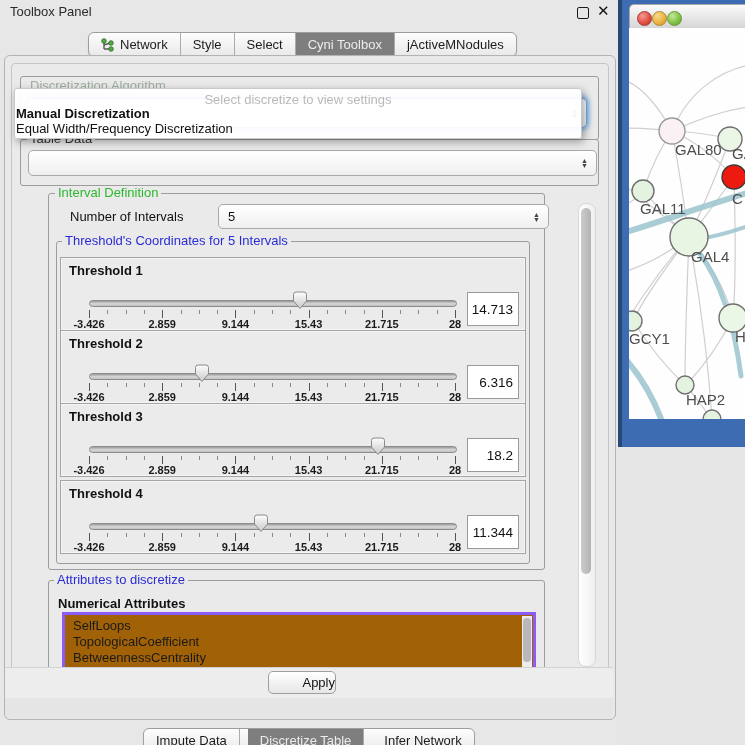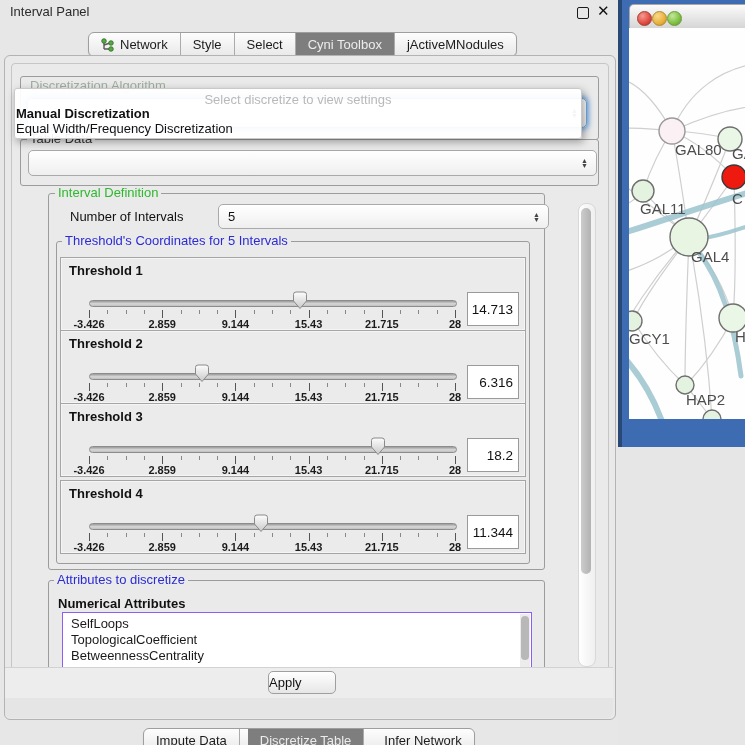--- a/index.html
+++ b/index.html
@@ -61,29 +61,29 @@
                 border-radius:4px;background:linear-gradient(#9A9A9A,#D8D8D8 55%,#BFBFBF);}
   .slider-thumb{position:absolute;top:33px;width:16px;height:19px;}
   .tick{position:absolute;top:1px;width:1px;height:4px;background:#888;}
   .tick.major{height:8px;background:#555;}
   .tick-label{position:absolute;top:60px;width:50px;text-align:center;font-size:11px;font-weight:bold;color:#1b1b1b;}
   .value-box{position:absolute;left:406px;top:34px;width:52px;height:34px;background:#fff;
              border:1px solid #9A9A9A;font-size:13.5px;color:#111;text-align:right;
              line-height:34px;padding-right:5px;box-sizing:border-box;}
 
   
-  #attr-list{left:62px;top:612px;width:468px;height:58px;background:#ffffff;border:1px solid #8b5cf6;}
+  #attr-list{left:62px;top:612px;width:468px;height:58px;background:#a16207;border:3px solid #8b5cf6;}
   .attr-item{font-size:13px;color:#1a1a1a;line-height:16px;padding-left:8px;}
   #attr-scroll{position:absolute;right:1px;top:1px;width:10px;height:54px;background:#ECECEC;}
   #attr-thumb{position:absolute;left:1px;top:2px;width:8px;height:44px;background:#B8B8B8;border-radius:4px;}
 
   #apply-band{left:5px;top:667px;width:608px;height:30px;background:#EDEDED;border-top:1px solid #D2D2D2;}
   #apply-button{left:268px;top:671px;width:66px;height:21px;background:linear-gradient(#FFFFFF,#E6E6E6);
                 border:1px solid #9F9F9F;border-radius:5px;font-size:13px;color:#111;
-                text-align:left;line-height:21px;}
+                text-align:right;line-height:21px;}
   #bottom-inset{left:5px;top:698px;width:608px;height:20px;background:#E5E5E5;border-radius:0 0 6px 6px;}
 
   
   #main-scroll{left:578px;top:203px;width:16px;height:462px;background:linear-gradient(to right,#FFFFFF,#EFEFEF);
                border:1px solid #D8D8D8;border-radius:8px;}
   #main-scroll-thumb{position:absolute;left:2px;top:4px;width:10px;height:366px;border-radius:5px;
                      background:linear-gradient(to right,#CCCCCC,#B2B2B2);}
 
   
   #net-frame{left:618px;top:0;width:127px;height:447px;background:#3E6CB3;}
@@ -98,21 +98,21 @@
 
   
   #table-panel{left:618px;top:447px;width:127px;height:298px;background:#E6E6E6;}
 
   svg text{font-family:"Liberation Sans","DejaVu Sans",sans-serif;}
 </style>
 </head>
 <body>
 
 <div id="control-panel" class="abs">
-  <div id="cp-title" class="abs">Interval Panel</div>
+  <div id="cp-title" class="abs">Toolbox Panel</div>
   <div id="float-icon" class="abs"></div>
   <div id="close-icon" class="abs">✕</div>
 
   <div id="top-tabs" class="abs tabstrip">
     <div class="tab">
       <svg class="net-icon" viewBox="0 0 13 14">
         <line x1="3" y1="3" x2="3" y2="11" stroke="#5a5a5a" stroke-width="1.4"></line>
         <line x1="3" y1="11" x2="9" y2="11" stroke="#5a5a5a" stroke-width="1.4"></line>
         <line x1="3" y1="7" x2="9" y2="5" stroke="#5a5a5a" stroke-width="1.4"></line>
         <circle cx="3" cy="3" r="2.3" fill="#55A845" stroke="#2E6B24" stroke-width="0.8"></circle>

